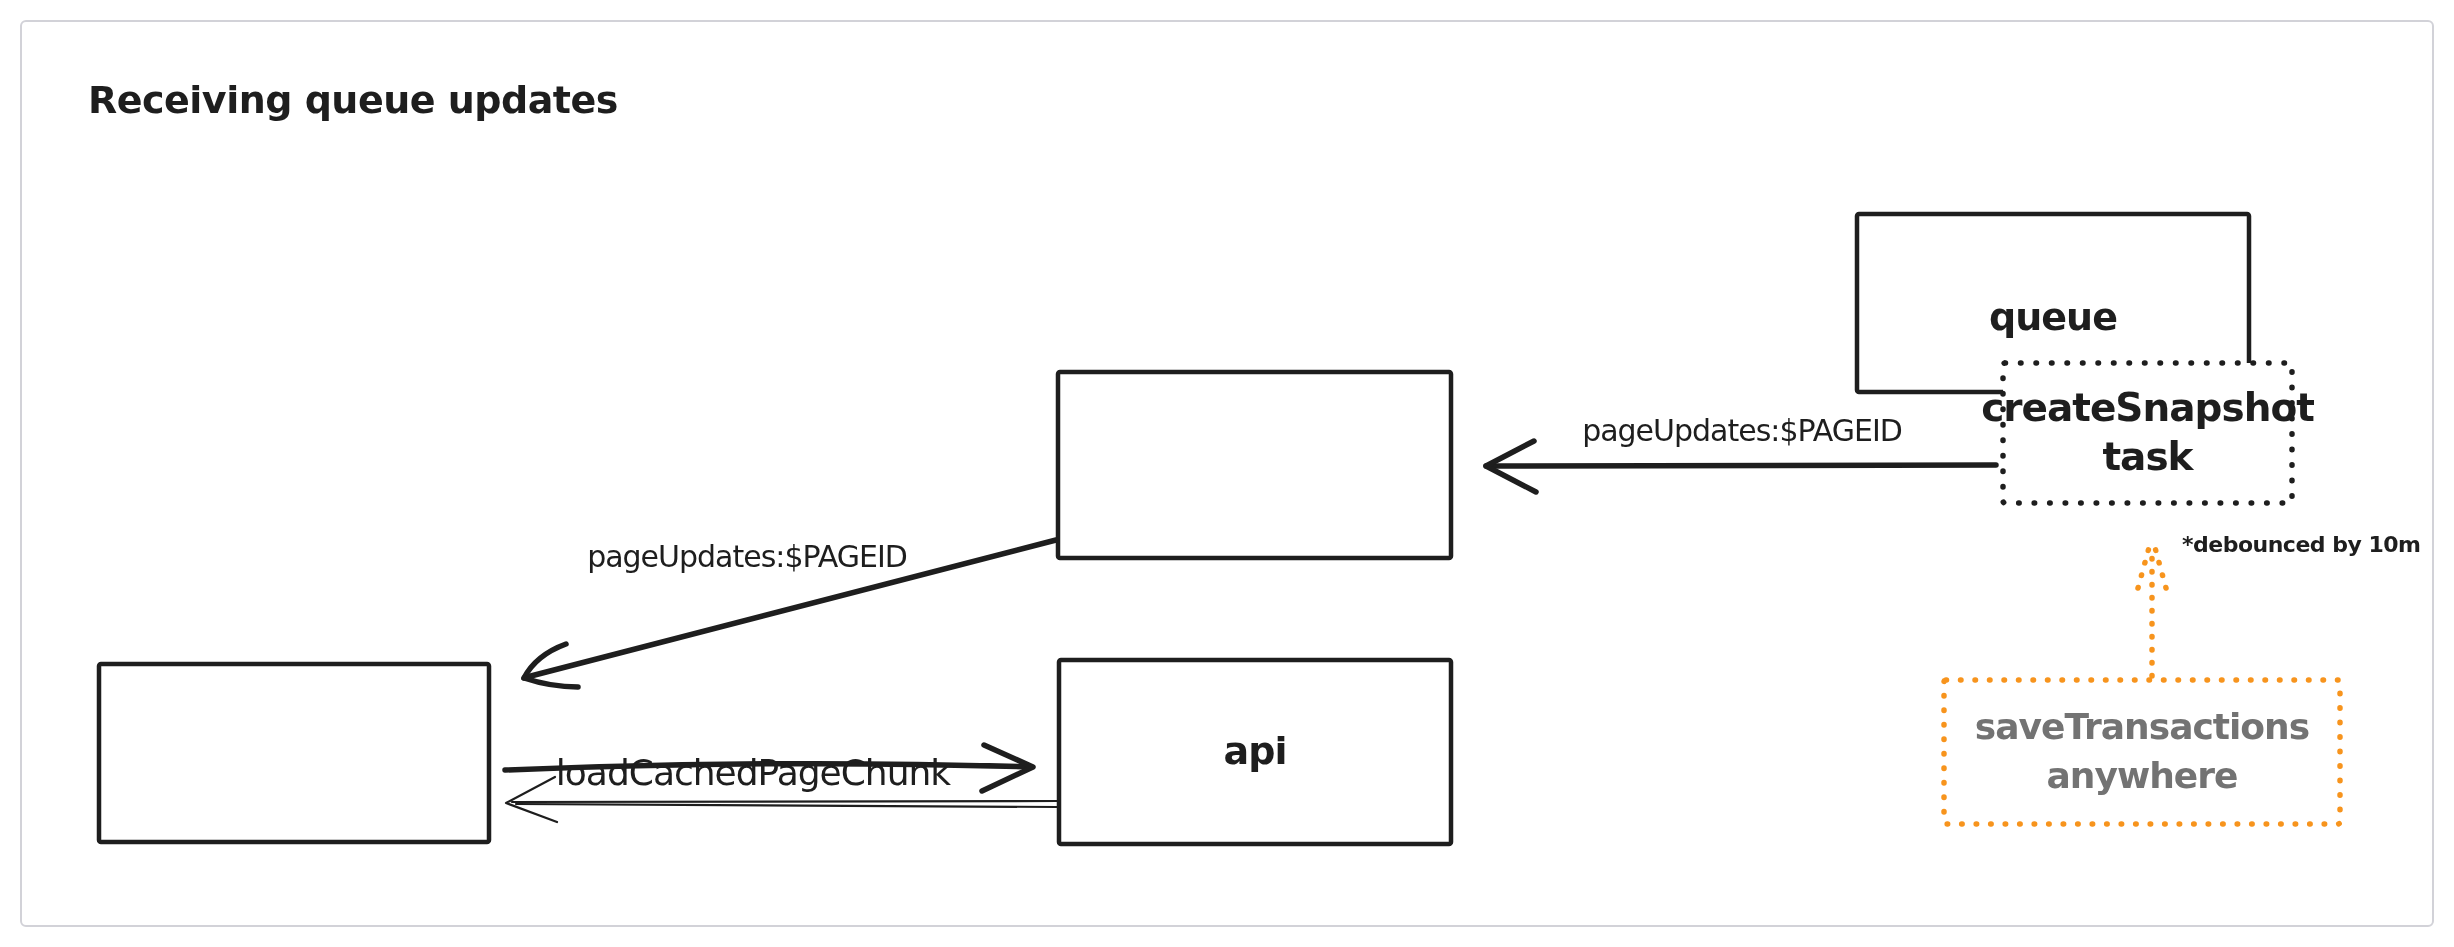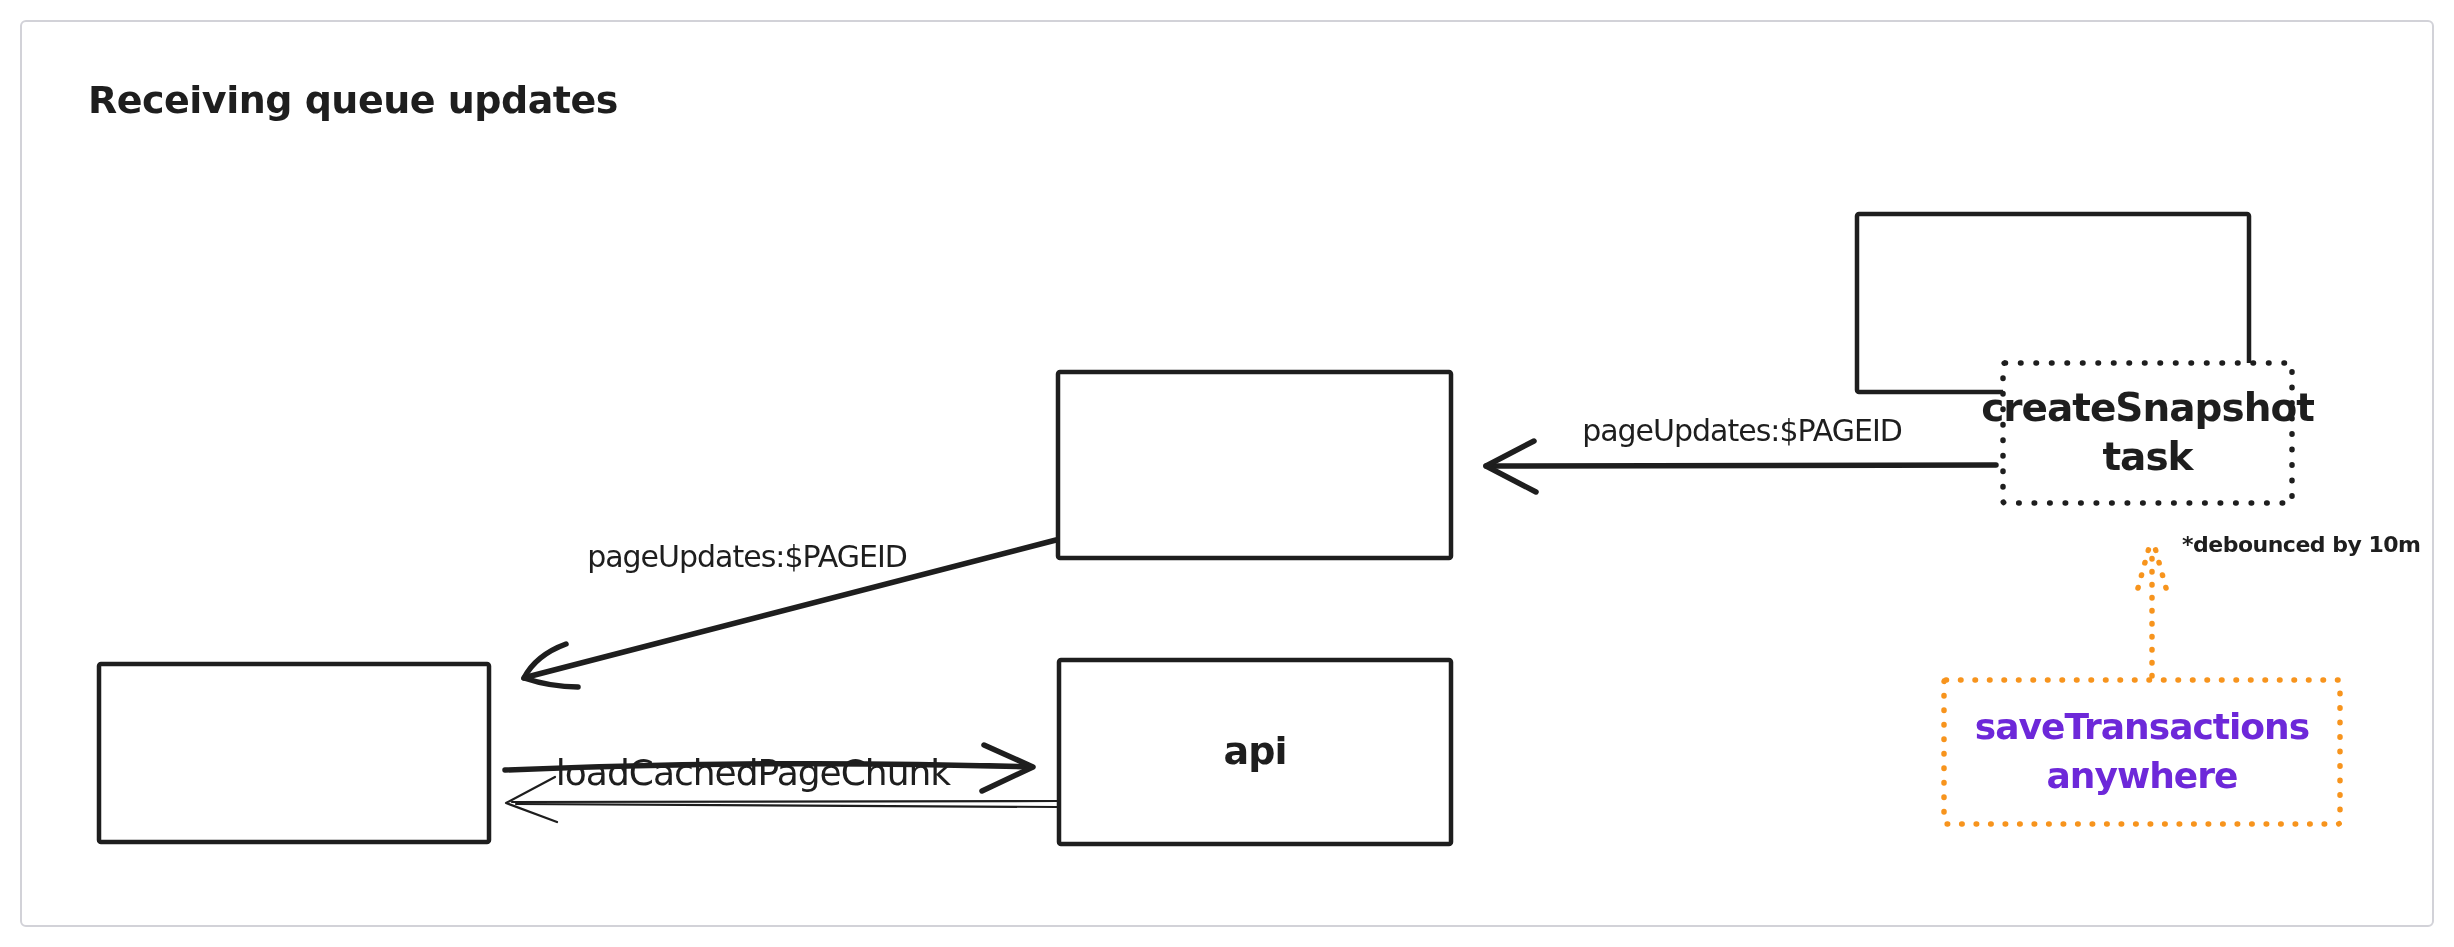--- a/index.html
+++ b/index.html
@@ -21,21 +21,21 @@
   .dotted-box.orange{stroke:#f7941d;stroke-dasharray:0.5 14;}
   .arrow path{fill:none;stroke:#1e1e1e;stroke-width:5.5;stroke-linecap:round;stroke-linejoin:round;}
   .arrow.thin path{stroke-width:2.2;}
   .arrow.orange-dotted path{stroke:#f7941d;stroke-width:5.5;stroke-dasharray:0.5 12.5;}
   .node-label{
     position:absolute;display:flex;align-items:center;justify-content:center;
     text-align:center;font-weight:bold;font-size:38px;letter-spacing:-1px;
     white-space:pre-line;line-height:1.25;pointer-events:none;
   }
   .node-label.small{font-size:39px;}
-  .node-label.orange{color:#6d28d9;font-size:36px;line-height:1.35;}
+  .node-label.orange{color:#737373;font-size:36px;line-height:1.35;}
   .edge-label{
     position:absolute;transform:translate(-50%,-50%);font-weight:normal;
     font-size:30px;letter-spacing:-1px;white-space:nowrap;pointer-events:none;
   }
   .note{
     position:absolute;font-weight:bold;font-size:22px;letter-spacing:-0.5px;
     white-space:nowrap;pointer-events:none;
   }
 </style>
 </head>
@@ -82,20 +82,21 @@
       <path d="M555,777 L506,803 L557,822"></path>
     </g>
 
     <g class="arrow orange-dotted">
       <path d="M2152,676 L2152,552"></path>
       <path d="M2138,588 L2150,544"></path>
       <path d="M2166,588 L2154,544"></path>
     </g>
   </svg>
 
+  <div class="node-label" style="left:1857px;top:214px;width:392px;height:178px;padding-top:30px;box-sizing:border-box;">queue</div>
   <div class="node-label small" style="left:2003px;top:363px;width:289px;height:140px;">createSnapshot
 task</div>
   <div class="node-label" style="left:1059px;top:660px;width:392px;height:184px;">api</div>
   <div class="node-label orange" style="left:1944px;top:680px;width:396px;height:144px;">saveTransactions
 anywhere</div>
 
   <div class="edge-label" style="left:1742px;top:430px;">pageUpdates:$PAGEID</div>
   <div class="edge-label" style="left:747px;top:556px;">pageUpdates:$PAGEID</div>
   <div class="edge-label" style="left:753px;top:772px;font-size:36px;">loadCachedPageChunk</div>
   <div class="note" style="left:2182px;top:532px;">*debounced by 10m</div>

